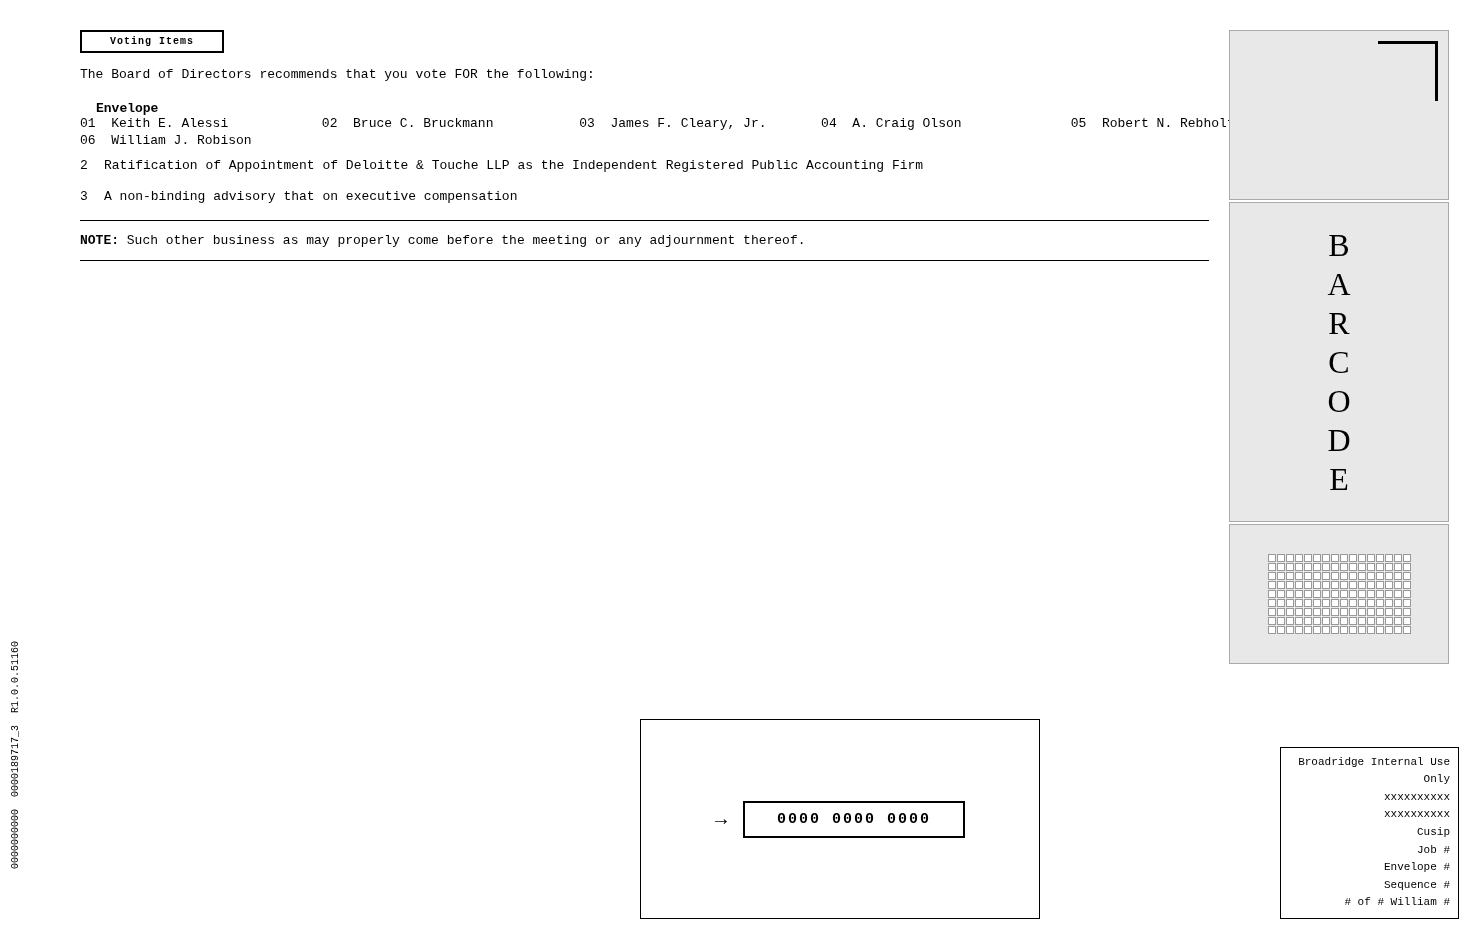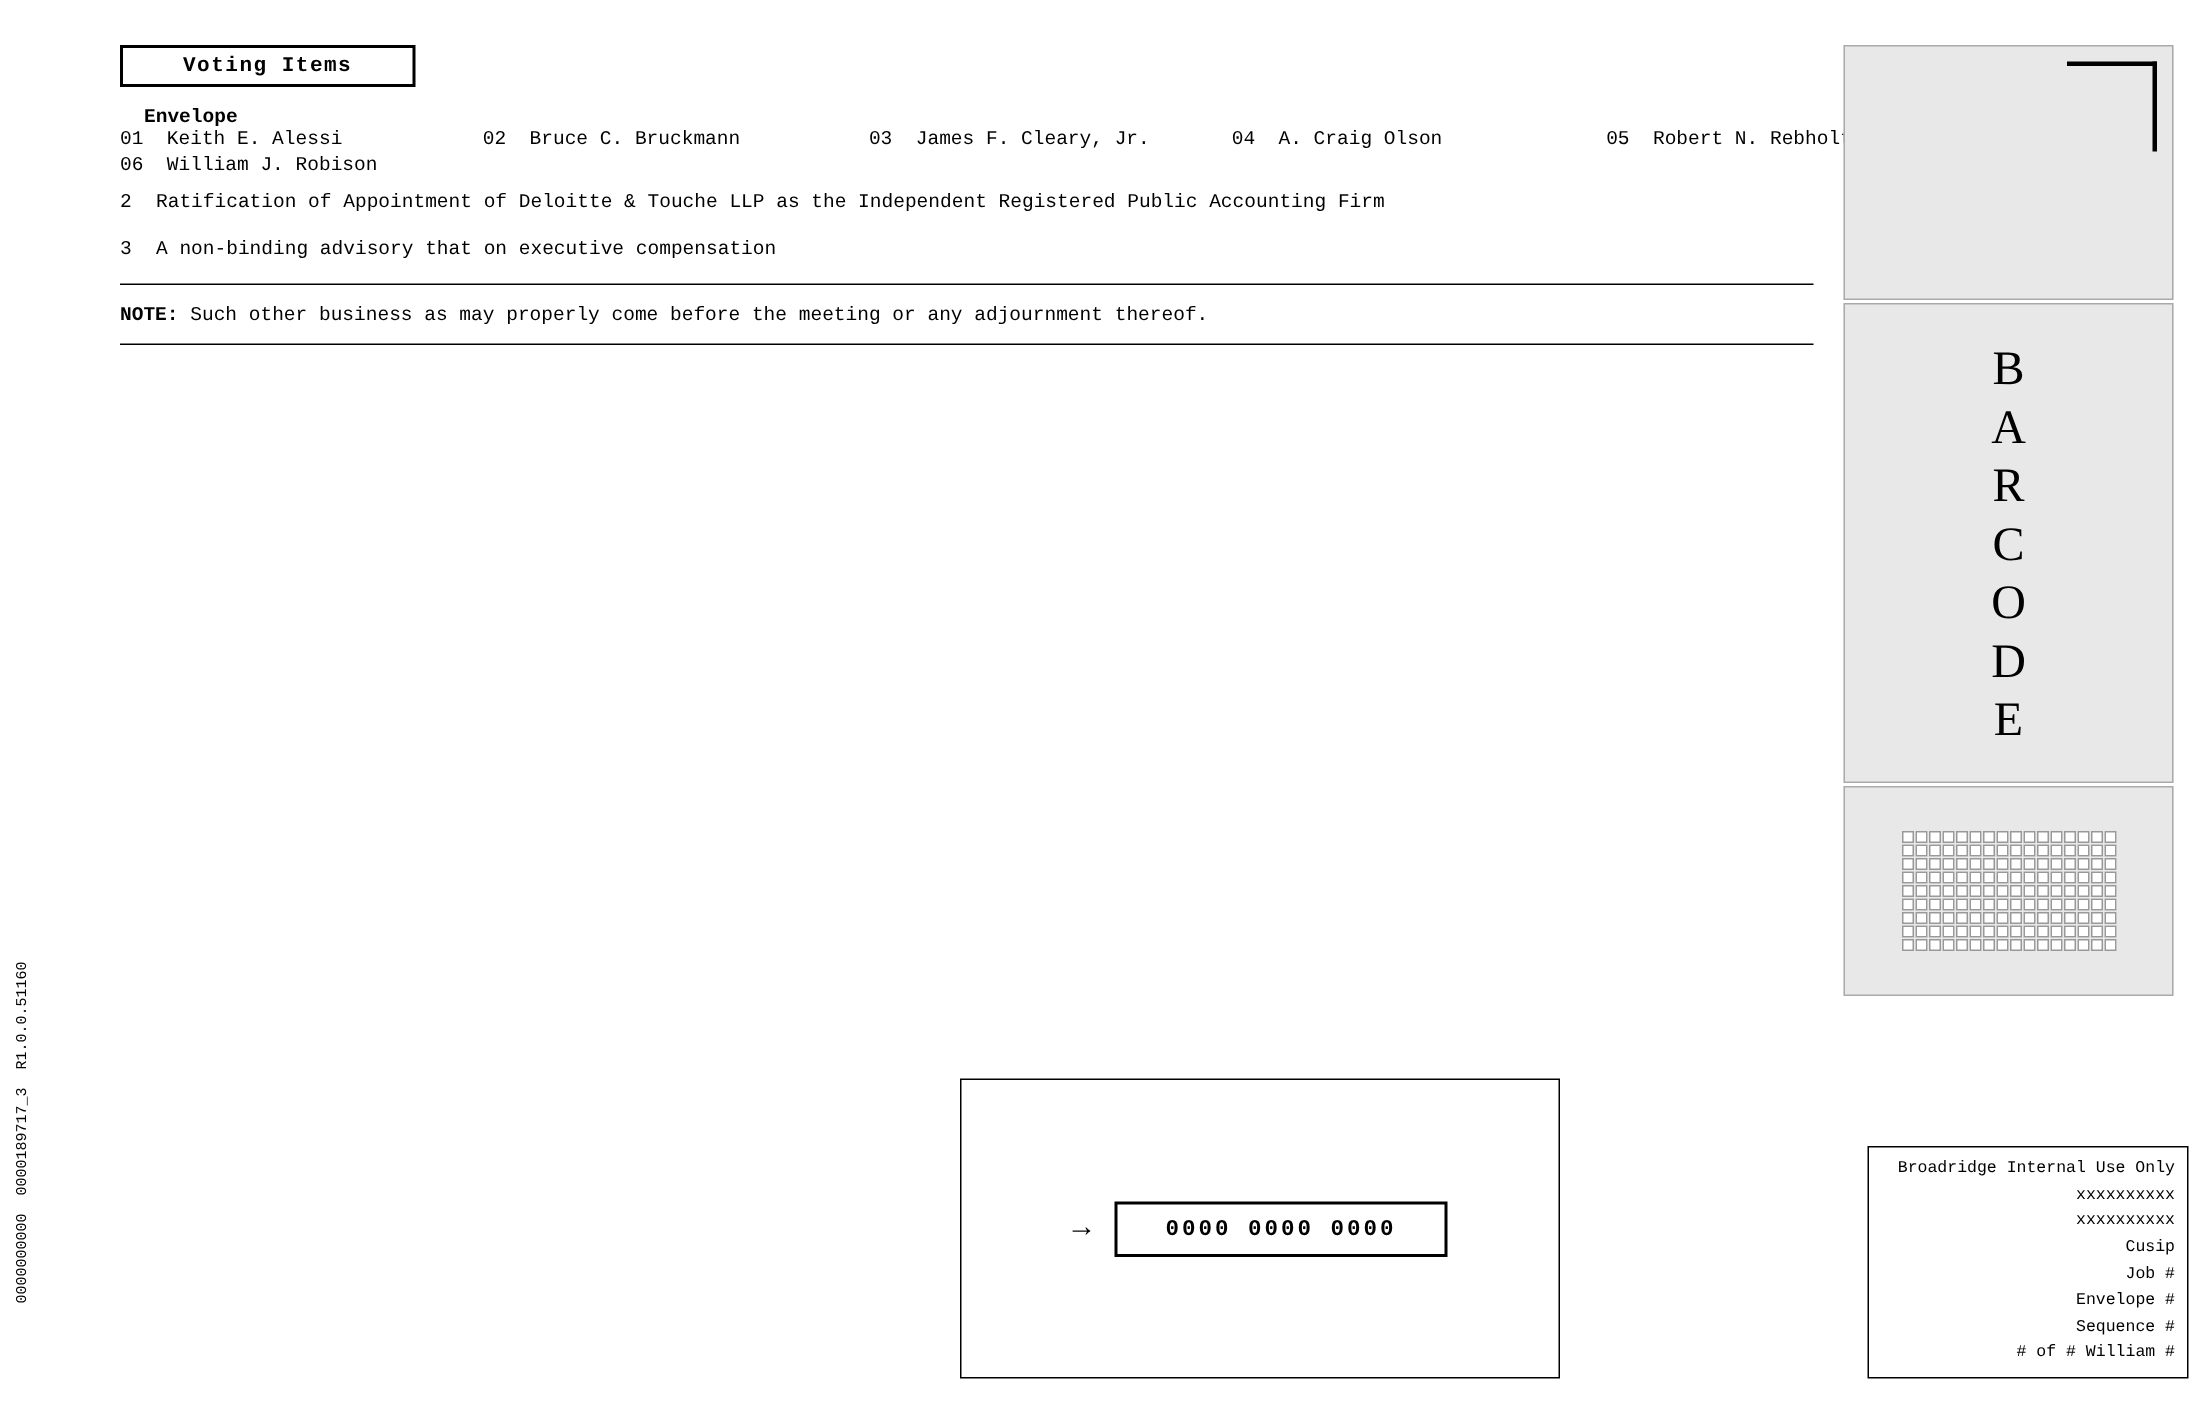--- a/index.html
+++ b/index.html
@@ -18,24 +18,24 @@
       position: absolute;
       top: 30px;
       left: 80px;
       right: 260px;
       bottom: 100px;
     }
 
     .voting-title-box {
       border: 2px solid #000;
       display: inline-block;
-      padding: 4px 40px;
+      padding: 4px 28px;
       margin-bottom: 12px;
       font-weight: bold;
-      font-size: 14px;
+      font-size: 10px;
       letter-spacing: 1px;
       font-family: Liberation Mono, monospace;
     }
 
     .board-recommends {
       font-size: 13px;
       line-height: 1.5;
       margin-bottom: 16px;
     }
 
@@ -190,21 +190,21 @@
       font-size: 15px;
       font-weight: bold;
       letter-spacing: 2px;
     }
 
     
     .internal-use-box {
       position: absolute;
       bottom: 30px;
       right: 10px;
-      width: 214px;
+      width: 179px;
       border: 1px solid #000;
       padding: 6px 8px;
       font-size: 11px;
       text-align: right;
       line-height: 1.6;
     }
 
     
     .left-vertical {
       position: absolute;
@@ -226,20 +226,23 @@
   </style>
 </head>
 <body>
 
 <div class="main-content">
 
   <div class="voting-title-box">
     <span>Voting Items</span>
   </div>
 
+  <div class="board-recommends">
+    <span>The Board of Directors recommends that you vote FOR the following:</span>
+  </div>
 
   <div class="item-section">
     <div class="nominees-label">Envelope</div>
     <div class="nominees-row">
       01&nbsp;&nbsp;Keith E. Alessi&nbsp;&nbsp;&nbsp;&nbsp;&nbsp;&nbsp;&nbsp;&nbsp;&nbsp;&nbsp;&nbsp;&nbsp;02&nbsp;&nbsp;Bruce C. Bruckmann&nbsp;&nbsp;&nbsp;&nbsp;&nbsp;&nbsp;&nbsp;&nbsp;&nbsp;&nbsp;&nbsp;03&nbsp;&nbsp;James F. Cleary, Jr.&nbsp;&nbsp;&nbsp;&nbsp;&nbsp;&nbsp;&nbsp;04&nbsp;&nbsp;A. Craig Olson&nbsp;&nbsp;&nbsp;&nbsp;&nbsp;&nbsp;&nbsp;&nbsp;&nbsp;&nbsp;&nbsp;&nbsp;&nbsp;&nbsp;05&nbsp;&nbsp;Robert N. Rebholtz, Jr
     </div>
     <div class="nominees-row">
       06&nbsp;&nbsp;William J. Robison
     </div>
   </div>

